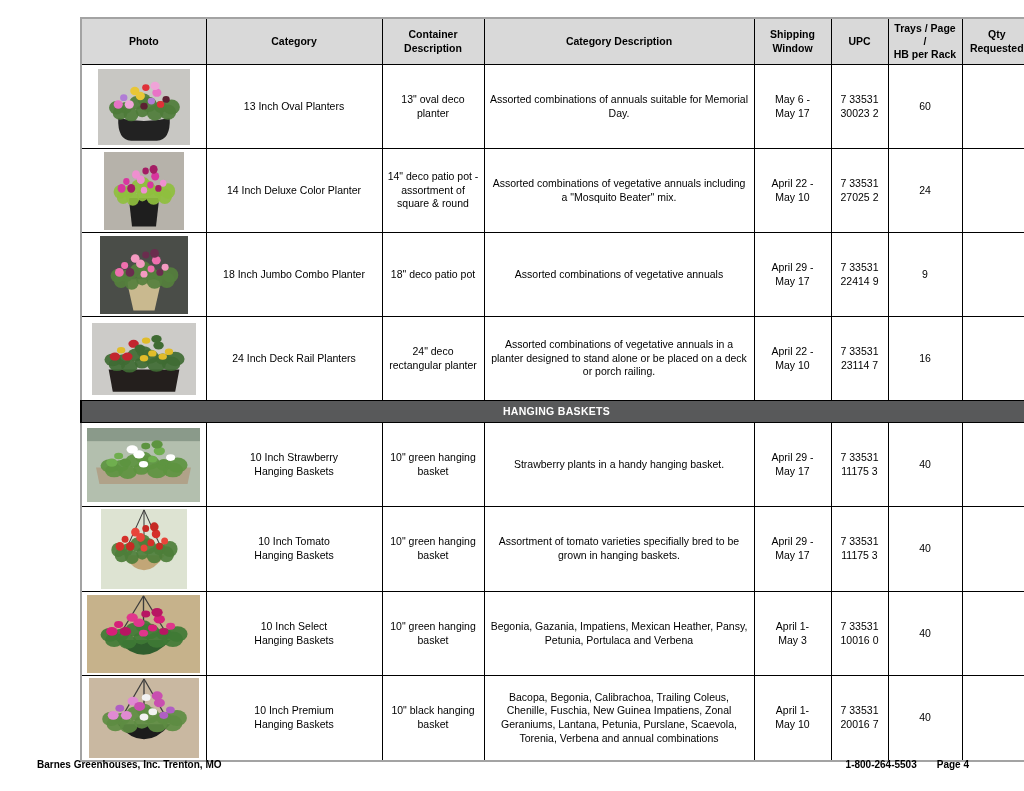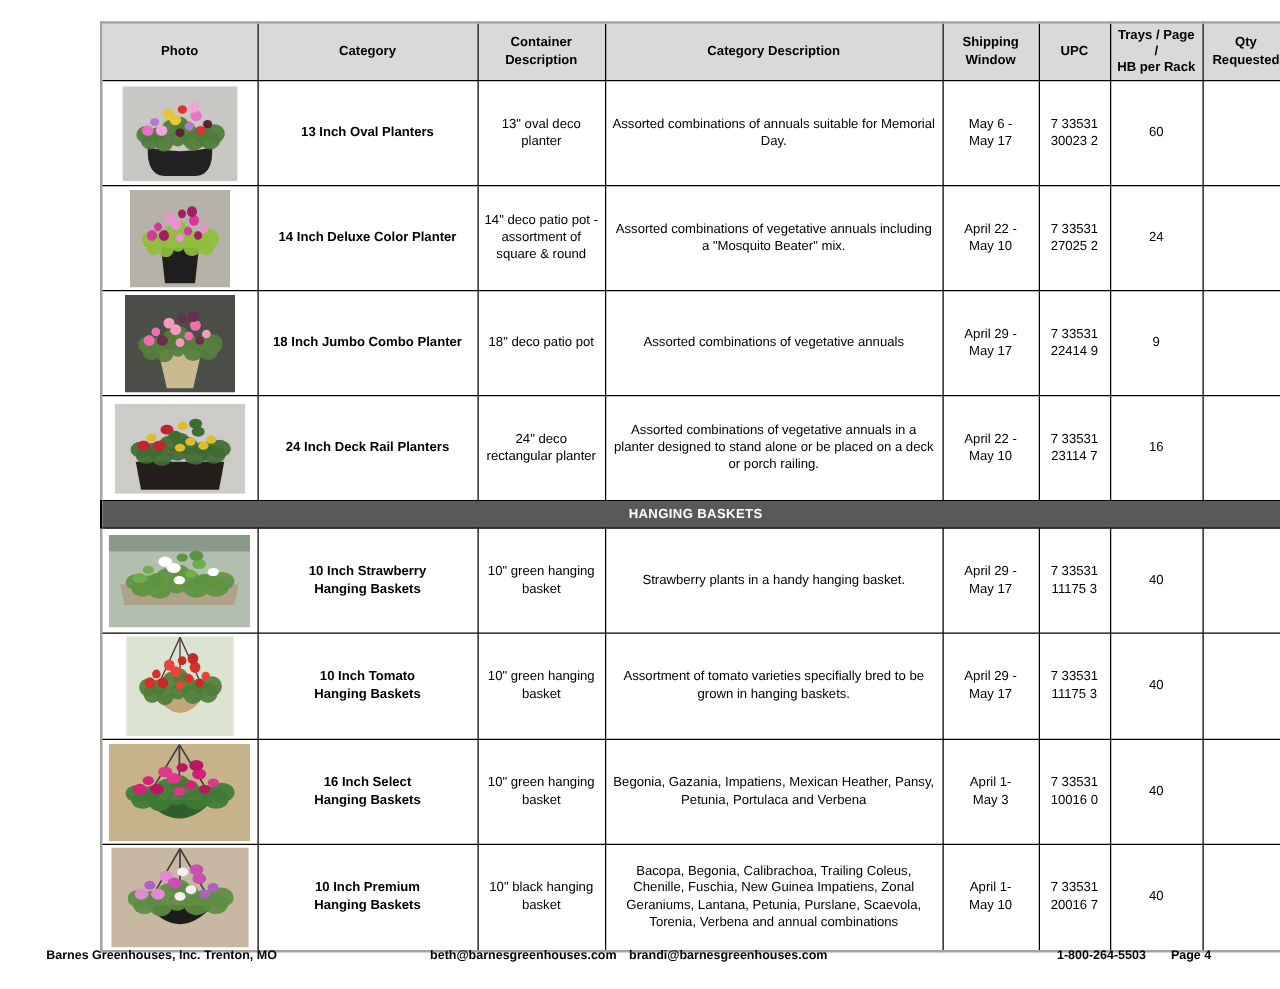--- a/index.html
+++ b/index.html
@@ -22,21 +22,21 @@
     height:41px;text-align:center;vertical-align:middle;
     white-space:pre-line;padding:2px 3px;
   }
   .catalog td{
     font-size:10.5px;line-height:1.3;text-align:center;
     vertical-align:middle;padding:2px 5px;background:#fff;
   }
   .catalog tbody tr{height:84px;}
   .catalog td.c-photo{padding:2px;}
   .catalog td.c-photo svg{display:block;margin:0 auto;}
-  .catalog td.c-cat{font-weight:bold;white-space:pre-line;}
+  .catalog td.c-cat{font-weight:normal;white-space:pre-line;}
   .catalog td.c-ship,.catalog td.c-upc{white-space:pre-line;}
   .catalog tbody tr.section{height:19px;}
   .catalog tr.section td{
     background:var(--section-bg,#58595a);color:#fff;font-weight:bold;
     font-size:10.5px;letter-spacing:.3px;height:19px;padding:1px 0;
     border-left:2px solid #000;border-right:2px solid #000;
   }
   
   .footer{
     position:absolute;left:37px;top:759px;width:932px;
@@ -363,21 +363,21 @@
             <circle cx="74" cy="36" r="4" fill="#e0368c"></circle>
             <circle cx="34" cy="42" r="5" fill="#b81563"></circle>
             <circle cx="58" cy="38" r="4" fill="#d61f79"></circle>
             <circle cx="46" cy="32" r="5" fill="#e0368c"></circle>
             <circle cx="68" cy="42" r="4" fill="#b81563"></circle>
             <circle cx="22" cy="42" r="5" fill="#d61f79"></circle>
             <circle cx="50" cy="44" r="4" fill="#e0368c"></circle>
             <circle cx="62" cy="20" r="5" fill="#b81563"></circle>
           </svg>
     </td>
-    <td class="c-cat">16 Inch Select
+    <td class="c-cat">10 Inch Select
 Hanging Baskets</td>
     <td class="c-cont">10" green hanging basket</td>
     <td class="c-desc">Begonia, Gazania, Impatiens, Mexican Heather, Pansy, Petunia, Portulaca and Verbena</td>
     <td class="c-ship">April 1-
 May 3</td>
     <td class="c-upc">7 33531
 10016 0</td>
     <td class="c-trays">40</td>
     <td class="c-qty"></td>
   </tr>
@@ -424,21 +424,17 @@
     <td class="c-upc">7 33531
 20016 7</td>
     <td class="c-trays">40</td>
     <td class="c-qty"></td>
   </tr>
     </tbody>
 </table>
 
 <div class="footer">
   <span class="left">Barnes Greenhouses, Inc. Trenton, MO</span>
-  <span class="center">
-    <span>beth@barnesgreenhouses.com</span>
-    <span>brandi@barnesgreenhouses.com</span>
-  </span>
   <span class="right">
     <span>1-800-264-5503</span>
     <span>Page 4</span>
   </span>
 </div>
 
 </body></html>

